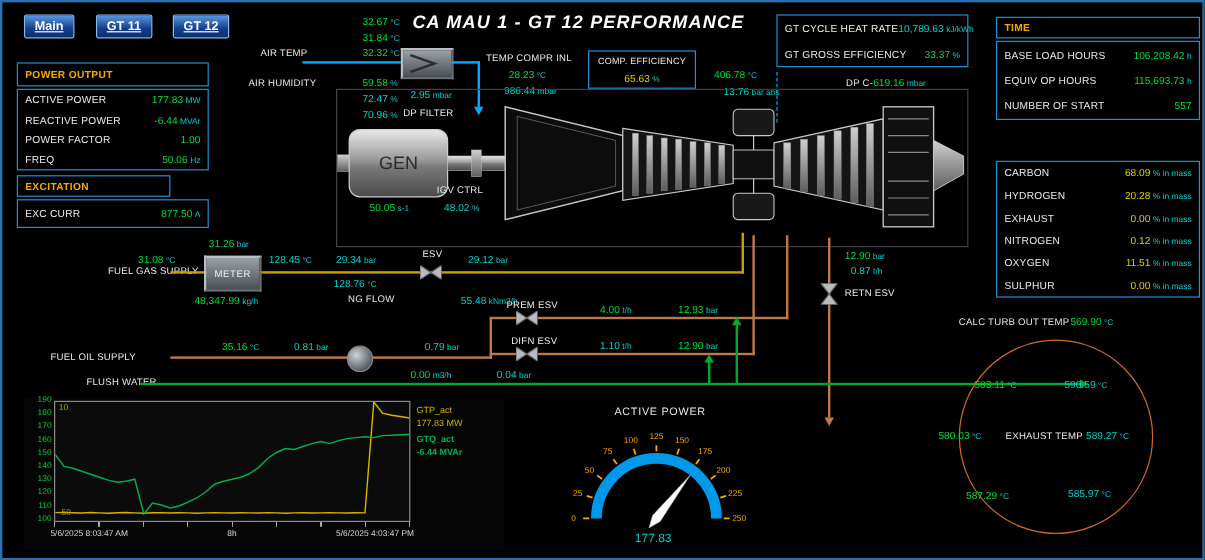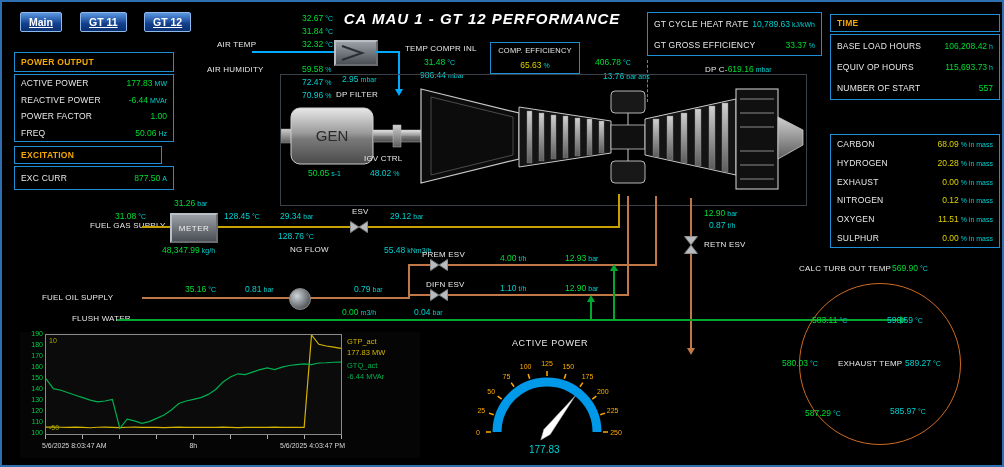--- a/index.html
+++ b/index.html
@@ -54,21 +54,21 @@
 <body>
 
 <div id="screen">
 
   <button class="navbtn" style="left:18px;top:10px">Main</button>
   <button class="navbtn" style="left:78px;top:10px">GT 11</button>
   <button class="navbtn" style="left:142px;top:10px">GT 12</button>
 
   <div class="abs title" style="left:280px;top:8px;width:400px">CA MAU 1 - GT 12 PERFORMANCE</div>
 
-  <div class="pbox" style="left:645px;top:10px;width:175px;height:44px;display:flex;flex-direction:column;justify-content:space-around">
+  <div class="pbox" style="left:645px;top:10px;width:160px;height:44px;display:flex;flex-direction:column;justify-content:space-around">
     <div class="prow">
       <span class="lbl">GT CYCLE HEAT RATE</span>
       <span class="num"><span class="c">10,789.63</span><span class="u">kJ/kWh</span></span>
     </div>
     <div class="prow">
       <span class="lbl">GT GROSS EFFICIENCY</span>
       <span class="num"><span class="g">33.37</span><span class="u">%</span></span>
     </div>
   </div>
 
@@ -105,21 +105,21 @@
     <div class="prow">
       <span class="lbl">POWER FACTOR</span>
       <span class="num"><span class="g">1.00</span></span>
     </div>
     <div class="prow">
       <span class="lbl">FREQ</span>
       <span class="num"><span class="g">50.06</span><span class="u">Hz</span></span>
     </div>
   </div>
 
-  <div class="pbox" style="left:12px;top:144px;width:148px;height:18px;display:flex;align-items:center;padding:0 6px">
+  <div class="pbox" style="left:12px;top:144px;width:128px;height:18px;display:flex;align-items:center;padding:0 6px">
     <span class="hdr">EXCITATION</span>
   </div>
   <div class="pbox" style="left:12px;top:164px;width:160px;height:24px;display:flex;flex-direction:column;justify-content:center">
     <div class="prow">
       <span class="lbl">EXC CURR</span>
       <span class="num"><span class="g">877.50</span><span class="u">A</span></span>
     </div>
   </div>
 
   <div class="pbox" style="left:828px;top:132px;width:170px;height:114px;display:flex;flex-direction:column;justify-content:space-around">
@@ -164,21 +164,21 @@
         <polyline points="6,4 26,11 6,18" fill="none" stroke="#2a2e33" stroke-width="2"></polyline>
       </svg>
   </div>
   <div class="pipe hline in" style="left:374px;top:49px;width:24px"></div>
   <div class="pipe vline in" style="left:396px;top:49px;height:38px"></div>
   <div class="arrow arr-down-b" style="left:393px;top:87px"></div>
   <span class="abs num" style="left:340px;top:72px"><span class="c">2.95</span><span class="u">mbar</span></span>
   <span class="abs lbl" style="left:334px;top:88px">DP FILTER</span>
 
   <span class="abs lbl" style="left:403px;top:42px">TEMP COMPR INL</span>
-  <span class="abs num" style="left:422px;top:55px"><span class="g">31.48</span><span class="u">°C</span></span>
+  <span class="abs num" style="left:422px;top:55px"><span class="g">28.23</span><span class="u">°C</span></span>
   <span class="abs num" style="left:418px;top:68px"><span class="c">986.44</span><span class="u">mbar</span></span>
 
   <div class="pbox" style="left:488px;top:40px;width:90px;height:32px;display:flex;flex-direction:column;align-items:center;justify-content:space-around">
     <span class="lbl" style="font-size:7.5px">COMP. EFFICIENCY</span>
     <span class="num"><span class="y">65.63</span><span class="u">%</span></span>
   </div>
 
   <span class="abs num" style="left:593px;top:55px"><span class="g">406.78</span><span class="u">°C</span></span>
   <span class="abs num" style="left:601px;top:69px"><span class="c">13.76</span><span class="u">bar abs</span></span>
   <div class="dash-c" style="left:645px;top:58px;height:42px"></div>
@@ -347,21 +347,21 @@
     <div class="axisticks" style="left:25px;top:103px;width:297px"></div>
     <div class="xlabels" style="left:22px;top:110px;width:303px">
       <span>5/6/2025 8:03:47 AM</span>
       <span>8h</span>
       <span>5/6/2025 4:03:47 PM</span>
     </div>
     <div class="abs" id="leg0" style="left: 327px; top: 4px; color: rgb(212, 180, 0);">
       <div class="leg">GTP_act</div>
       <div class="leg">177.83 MW</div>
     </div>
-    <div class="abs" id="leg1" style="left: 327px; top: 28px; color: rgb(0, 176, 80);">
+    <div class="abs" id="leg1" style="left: 327px; top: 28px; color: rgb(0, 176, 80); font-weight: bold;">
       <div class="leg">GTQ_act</div>
       <div class="leg">-6.44 MVAr</div>
     </div>
   </div>
 
   <span class="abs lbl" style="left:510px;top:336px;font-size:9px;letter-spacing:.6px">ACTIVE POWER</span>
   <svg id="gauge-svg" class="abs" style="left:455px;top:348px" width="180" height="92" viewBox="0 0 180 92">
       <path d="M 40 82 A 50 50 0 0 1 140 82" fill="none" stroke="#0098e8" stroke-width="9"></path>
       <line x1="34" y1="82" x2="29" y2="81.99999999999999" stroke="#ffaa00" stroke-width="1.5"></line>
       <text x="21" y="84.49999999999999" text-anchor="middle" font-size="7" fill="#ffaa00" font-family="Liberation Sans, sans-serif">0</text>

